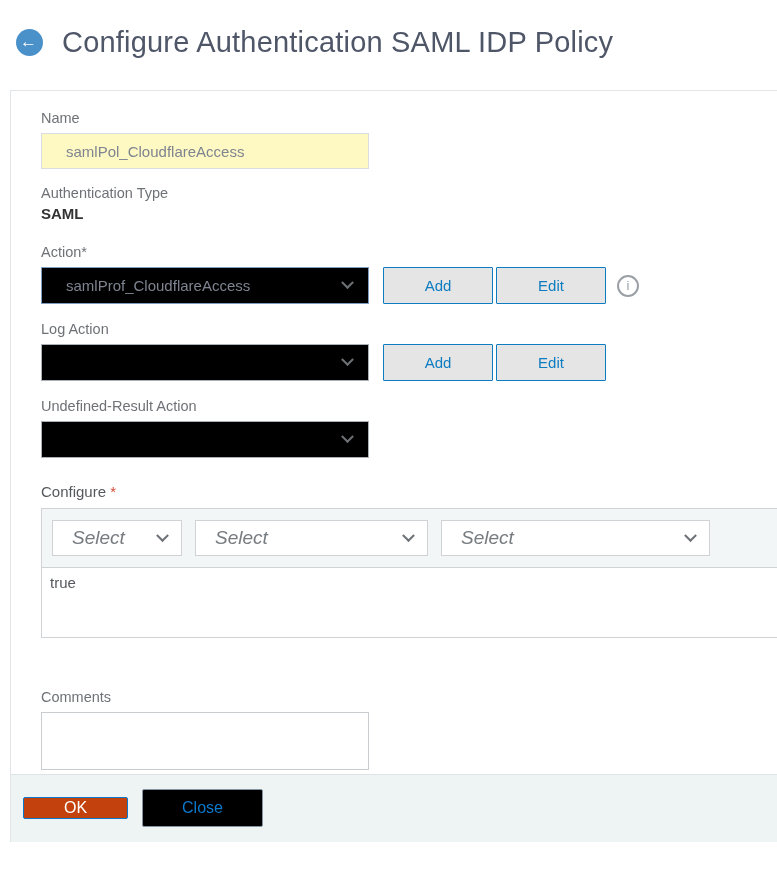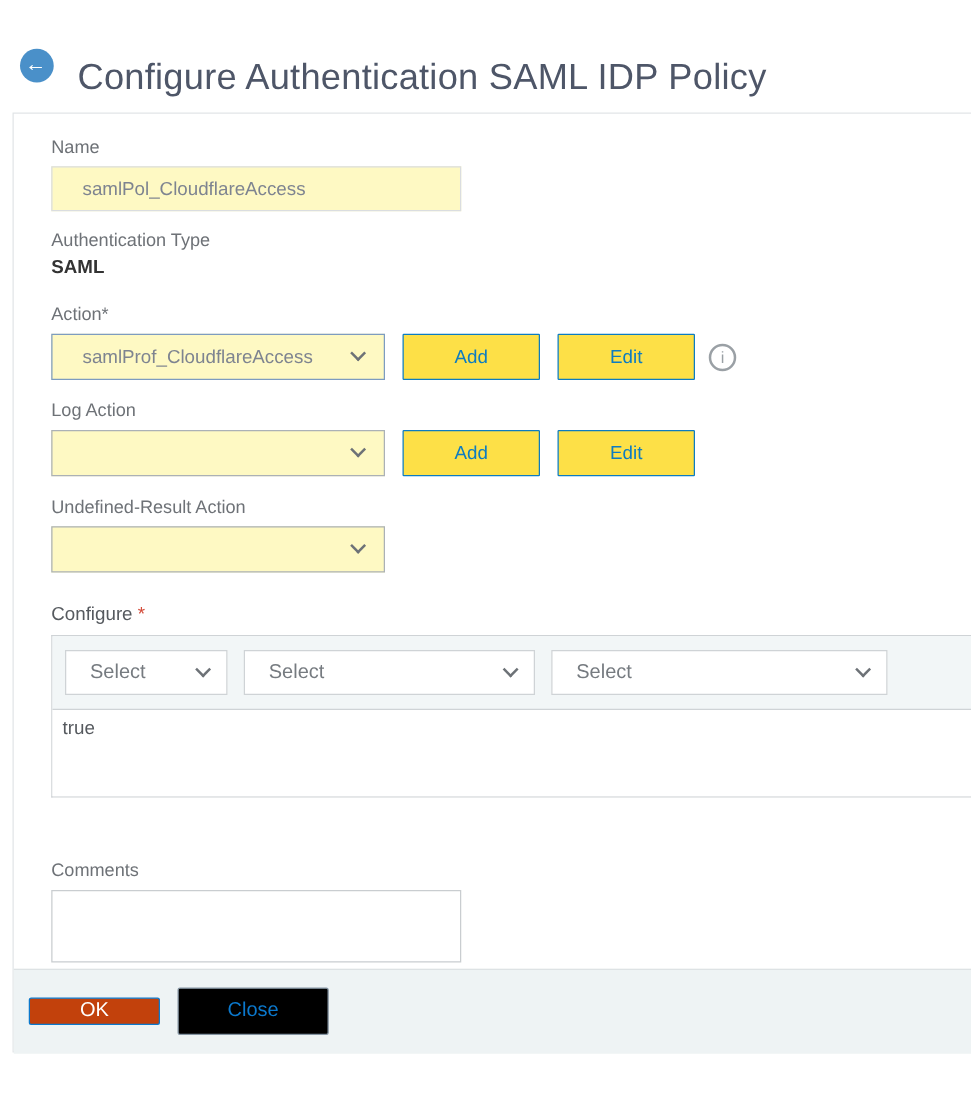--- a/index.html
+++ b/index.html
@@ -18,21 +18,21 @@
   }
   .back-btn {
     width: 27px; height: 27px; border-radius: 50%;
     background: #4a90c9; color: #fff;
     display: flex; align-items: center; justify-content: center;
     font-size: 17px; line-height: 1; cursor: pointer; flex: 0 0 auto;
     border: none; padding: 0 2px 2px 0;
   }
   .page-title {
     font-size: 29px; font-weight: 300; color: #4e5668;
-    letter-spacing: 0.2px; white-space: nowrap; margin-top: 20px;
+    letter-spacing: 0.2px; white-space: nowrap;
   }
   
   .form-panel {
     position: absolute; left: 10px; top: 90px;
     width: 812px; height: 752px;
     border: 1px solid #e2e5e7;
     background: #fff;
     display: flex; flex-direction: column;
   }
   .form-body { padding: 19px 0 0 30px; flex: 1 1 auto; }
@@ -47,65 +47,65 @@
     font-family: "Liberation Sans", sans-serif;
   }
   .auth-type-value {
     font-weight: bold; color: #333; font-size: 15px;
     margin: 0 0 22px 0;
   }
   .spacer-lg { height: 22px; }
   .spacer-md { height: 16px; }
   
   .dropdown {
-    width: 267px; height: 37px;
-    border: 1px solid #abb1b6; background: #fef9c3;
+    width: 328px; height: 37px;
+    border: 1px solid #abb1b6; background: #000000;
     display: flex; align-items: center; cursor: pointer;
   }
   .dropdown.blue-border { border-color: #7d9cc0; }
   .dropdown .dd-val {
     flex: 1 1 auto; padding-left: 24px;
     color: #7e8490; font-size: 15px;
     white-space: nowrap; overflow: hidden;
   }
   .chev {
     width: 9px; height: 9px; flex: 0 0 auto;
     border-right: 2px solid #6d7277; border-bottom: 2px solid #6d7277;
     transform: rotate(45deg) translate(-2px,-2px);
     margin-right: 16px;
   }
   .control-row { display: flex; align-items: center; margin-bottom: 7px; }
   .btn-outline {
     width: 110px; height: 37px;
-    background: #fde047; border: 1px solid #0d7cc1; color: #0d7cc1;
+    background: #e5e5e5; border: 1px solid #0d7cc1; color: #0d7cc1;
     font-size: 15px; cursor: pointer; border-radius: 1px;
     font-family: "Liberation Sans", sans-serif;
   }
   .btn-add { margin-left: 14px; }
-  .btn-edit { margin-left: 14px; }
+  .btn-edit { margin-left: 3px; }
   .info-icon {
     width: 22px; height: 22px; margin-left: 11px;
     border: 2px solid #9aa0a5; border-radius: 50%;
     color: #9aa0a5; font-size: 13px; line-height: 18px;
     text-align: center; flex: 0 0 auto; font-style: normal;
   }
   
   .expr-panel {
     margin-top: 8px; width: 781px;
     border: 1px solid #cfd3d6; border-right: none;
   }
   .expr-header {
     background: #f2f6f7; border-bottom: 1px solid #cfd3d6;
     display: flex; gap: 13px; padding: 11px 0 11px 10px;
   }
   .expr-select {
     height: 36px; border: 1px solid #cfd3d6; background: #fff;
     display: flex; align-items: center; cursor: pointer;
   }
-  .expr-select .dd-val { padding-left: 19px; color: #767b80; font-size: 16px; flex: 1 1 auto; }
+  .expr-select .dd-val { padding-left: 19px; color: #767b80; font-size: 19px; flex: 1 1 auto; font-style: italic; }
   .expr-select .chev { margin-right: 14px; }
   .expr-select-1 { width: 130px; }
   .expr-select-2 { width: 233px; }
   .expr-select-3 { width: 269px; }
   .expr-textarea {
     display: block; width: 100%; height: 69px;
     border: none; outline: none; resize: none;
     padding: 6px 8px; font-size: 15px; color: #55595e;
     font-family: "Liberation Sans", sans-serif; background: #fff;
   }

